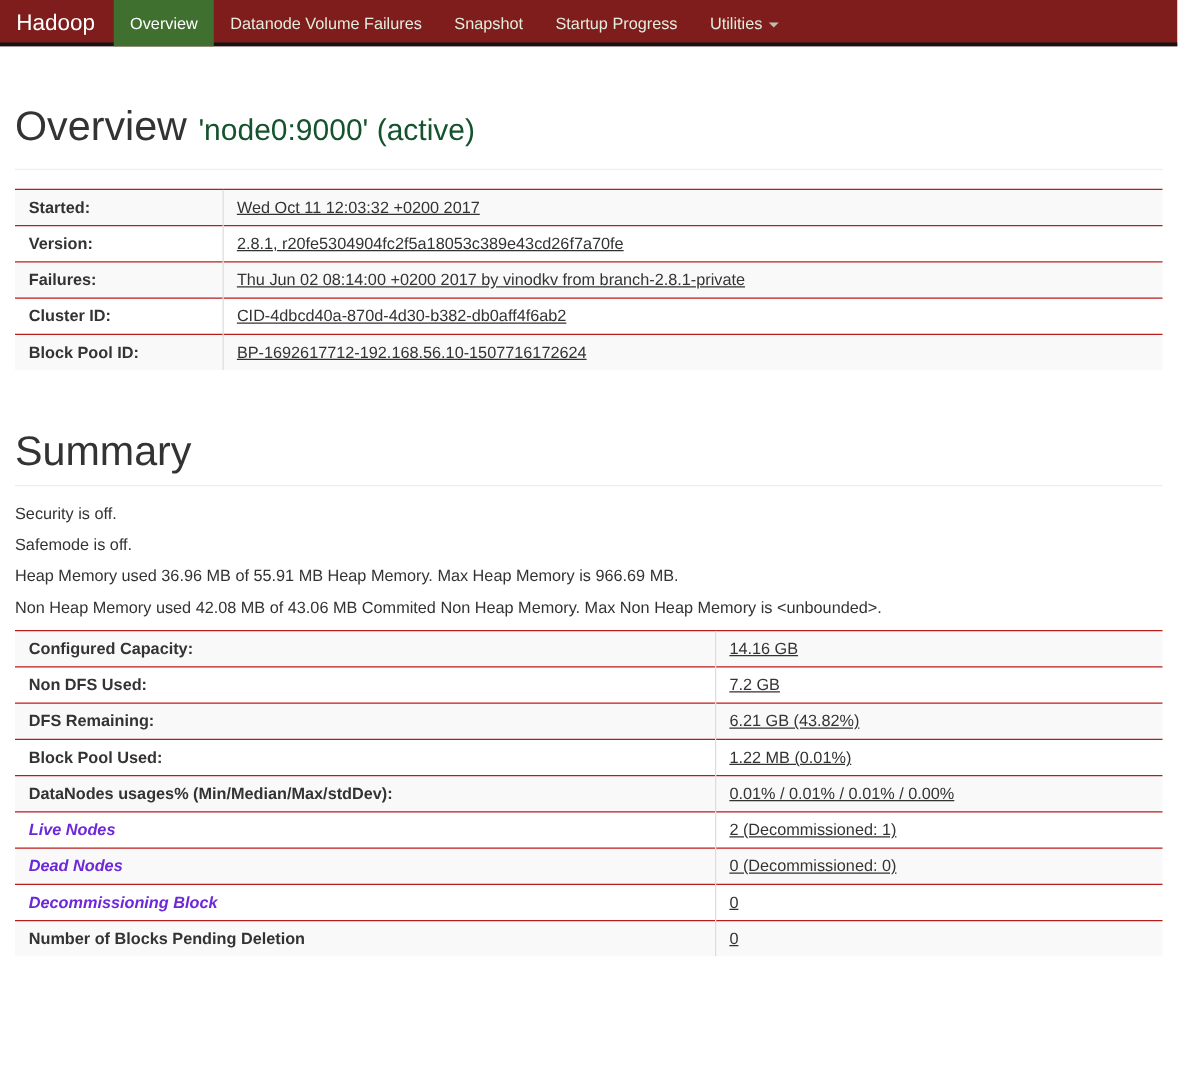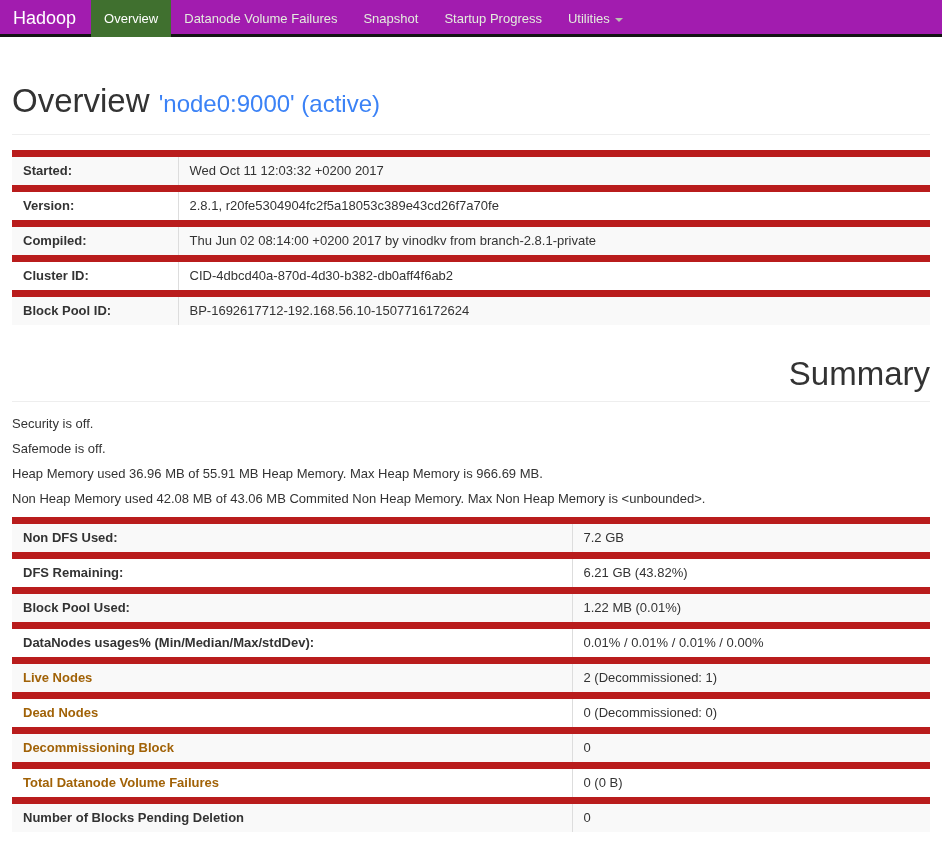--- a/index.html
+++ b/index.html
@@ -11,21 +11,21 @@
     background: #fff;
     font-family: "Liberation Sans", sans-serif;
     font-size: 13px;
     color: #333;
   }
 
   
   .navbar {
     width: 100%;
     height: 37px;
-    background: #a21caf;
+    background: #7f1d1d;
     border-bottom: 3px solid #141414;
   }
   .navbar-inner {
     display: flex;
     align-items: stretch;
     height: 37px;
     padding-left: 0;
   }
   .brand {
     display: block;
@@ -70,58 +70,59 @@
   .container { padding: 0 12px; }
 
   h1 {
     font-weight: normal;
     font-size: 33px;
     line-height: 36px;
     color: #333;
     margin: 0;
   }
   h1.page-title { margin-top: 46px; }
-  h1.section-title { margin-top: 31px; text-align: right; }
+  h1.section-title { margin-top: 47px; }
   h1 small {
     font-size: 24px;
-    color: #3b82f6;
+    color: #14532d;
     font-weight: normal;
   }
   hr {
     border: 0;
     border-top: 1px solid #eee;
     margin: 12px 0 15px 0;
   }
   hr.after-summary { margin: 9px 0 15px 0; }
 
   p.info { margin: 0 0 11px 0; line-height: 14px; }
 
   
   table.info-table {
     width: 100%;
     border-collapse: collapse;
     margin-top: 0;
   }
   table.info-table tr:nth-child(odd) { background: #f9f9f9; }
   table.info-table th, table.info-table td {
-    border-top: 7px solid #b91c1c;
+    border-top: 1px solid #b91c1c;
     padding: 7px 11px;
     line-height: 14px;
     text-align: left;
     vertical-align: top;
     font-size: 13px;
   }
   table.info-table th { font-weight: bold; color: #333; }
-  table.info-table td { border-left: 1px solid #ddd; color: #333; }
+  table.info-table td { border-left: 1px solid #ddd; color: #333; text-decoration: underline; }
   table.overview-table th { width: 166px; }
   table.summary-table th { width: 560px; }
   table.info-table th a {
-    color: #a16207;
+    color: #6d28d9;
     text-decoration: none;
     font-weight: bold;
+    font-style: italic;
   }
 </style>
 </head>
 <body>
 
 <nav class="navbar">
   <div class="navbar-inner">
     <a class="brand" href="#">Hadoop</a>
     <ul class="nav">
       <li class="active">
@@ -152,21 +153,21 @@
     <tbody>
       <tr>
         <th>Started:</th>
         <td>Wed Oct 11 12:03:32 +0200 2017</td>
       </tr>
       <tr>
         <th>Version:</th>
         <td>2.8.1, r20fe5304904fc2f5a18053c389e43cd26f7a70fe</td>
       </tr>
       <tr>
-        <th>Compiled:</th>
+        <th>Failures:</th>
         <td>Thu Jun 02 08:14:00 +0200 2017 by vinodkv from branch-2.8.1-private</td>
       </tr>
       <tr>
         <th>Cluster ID:</th>
         <td>CID-4dbcd40a-870d-4d30-b382-db0aff4f6ab2</td>
       </tr>
       <tr>
         <th>Block Pool ID:</th>
         <td>BP-1692617712-192.168.56.10-1507716172624</td>
       </tr>
@@ -177,20 +178,24 @@
   <hr class="after-summary">
 
   <p class="info">Security is off.</p>
   <p class="info">Safemode is off.</p>
   <p class="info">Heap Memory used 36.96 MB of 55.91 MB Heap Memory. Max Heap Memory is 966.69 MB.</p>
   <p class="info">Non Heap Memory used 42.08 MB of 43.06 MB Commited Non Heap Memory. Max Non Heap Memory is &lt;unbounded&gt;.</p>
 
   <table class="info-table summary-table">
     <tbody>
       <tr>
+        <th>Configured Capacity:</th>
+        <td>14.16 GB</td>
+      </tr>
+      <tr>
         <th>Non DFS Used:</th>
         <td>7.2 GB</td>
       </tr>
       <tr>
         <th>DFS Remaining:</th>
         <td>6.21 GB (43.82%)</td>
       </tr>
       <tr>
         <th>Block Pool Used:</th>
         <td>1.22 MB (0.01%)</td>
@@ -205,23 +210,19 @@
       </tr>
       <tr>
         <th><a href="#">Dead Nodes</a></th>
         <td>0 (Decommissioned: 0)</td>
       </tr>
       <tr>
         <th><a href="#">Decommissioning Block</a></th>
         <td>0</td>
       </tr>
       <tr>
-        <th><a href="#">Total Datanode Volume Failures</a></th>
-        <td>0 (0 B)</td>
-      </tr>
-      <tr>
         <th>Number of Blocks Pending Deletion</th>
         <td>0</td>
       </tr>
     </tbody>
   </table>
 
 </div>
 
 </body></html>

